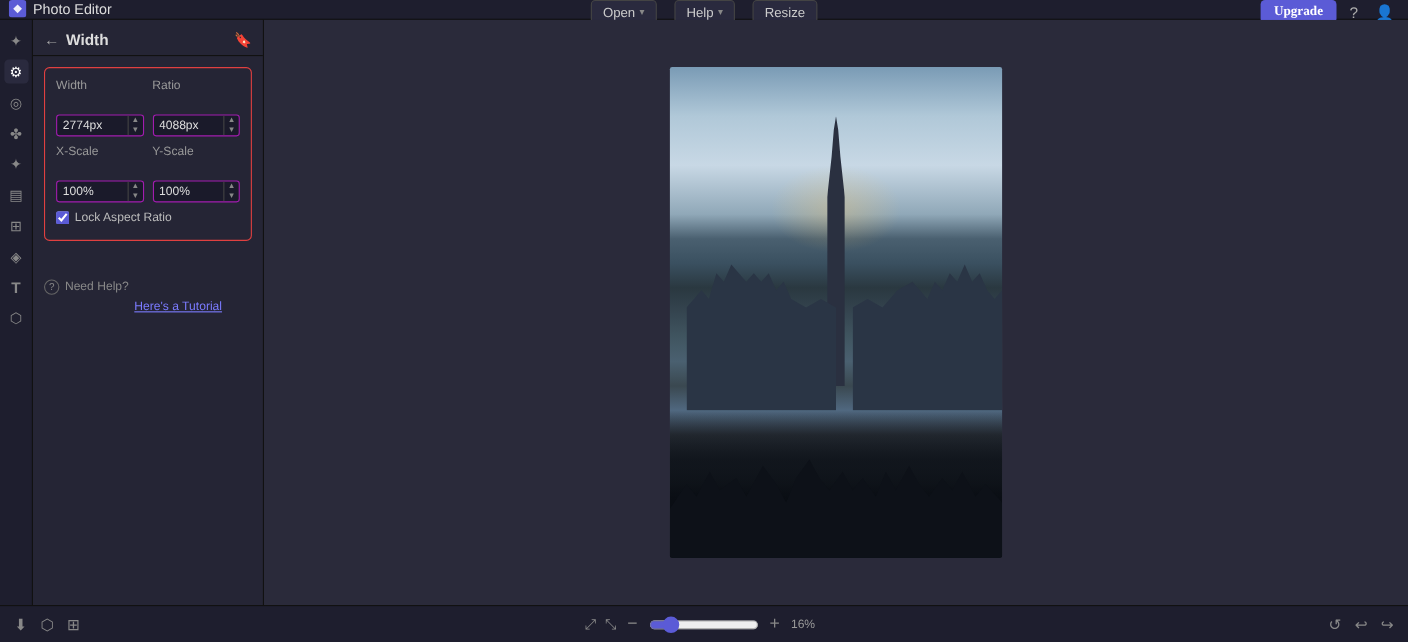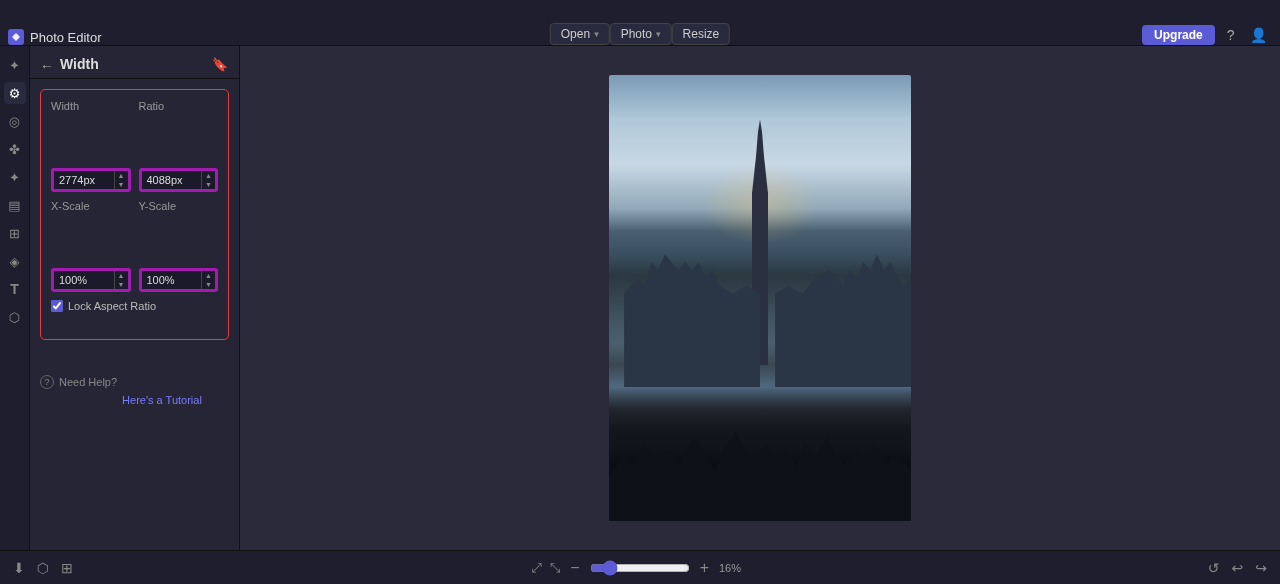--- a/index.html
+++ b/index.html
@@ -10,24 +10,24 @@
       font-size: 12px;
       width: 1280px;
       height: 584px;
       overflow: hidden;
       display: flex;
       flex-direction: column;
     }
 
     
     .topbar {
-      height: 46px;
+      height: 18px;
       background: #1e1e2e;
       display: flex;
-      align-items: flex-end;
+      align-items: flex-start;
       padding: 0 8px;
       border-bottom: 1px solid #111;
       flex-shrink: 0;
     }
     .topbar-logo {
       display: flex;
       align-items: center;
       gap: 6px;
       margin-right: auto;
     }
@@ -36,21 +36,21 @@
       height: 16px;
     }
     .topbar-title {
       color: #ddd;
       font-size: 13px;
       font-weight: 500;
     }
     .topbar-center {
       display: flex;
       align-items: center;
-      gap: 0;
+      gap: 16px;
       position: absolute;
       left: 50%;
       transform: translateX(-50%);
     }
     .topbar-btn {
       background: #2a2a3e;
       border: 1px solid #444;
       color: #ccc;
       padding: 2px 10px;
       border-radius: 4px;
@@ -70,20 +70,21 @@
     }
     .upgrade-btn {
       background: #5b5bd6;
       color: #fff;
       border: none;
       padding: 3px 12px;
       border-radius: 4px;
       cursor: pointer;
       font-size: 12px;
       font-weight: 600;
+      font-family: Liberation Serif, serif;
     }
     .icon-btn {
       background: none;
       border: none;
       color: #aaa;
       cursor: pointer;
       font-size: 14px;
       padding: 2px 4px;
     }
 
@@ -174,24 +175,23 @@
       gap: 20px;
     }
     .form-label {
       color: #999;
       font-size: 11px;
     }
     .input-wrapper {
       display: flex;
       align-items: flex-end;
       background: #1a1a2a;
-      border: 3px solid #a21caf;
+      border: 1px solid #a21caf;
       border-radius: 3px;
       overflow: hidden;
-      margin-top: 36px;
     }
     .input-wrapper input {
       background: transparent;
       border: none;
       color: #ddd;
       font-size: 11px;
       padding: 3px 5px;
       width: 100%;
       outline: none;
     }
@@ -207,21 +207,21 @@
       font-size: 7px;
       cursor: pointer;
       padding: 1px 3px;
       line-height: 1;
     }
 
     .lock-row {
       display: flex;
       align-items: center;
       gap: 5px;
-      margin-bottom: 17px;
+      margin-bottom: 4px;
     }
     .lock-row input[type="checkbox"] {
       accent-color: #5b5bd6;
       width: 12px;
       height: 12px;
       cursor: pointer;
     }
     .lock-label {
       color: #bbb;
       font-size: 11px;
@@ -258,20 +258,21 @@
       display: flex;
       align-items: center;
       gap: 5px;
       padding: 8px 10px;
       color: #888;
       font-size: 11px;
     }
     .help-link {
       color: #7b7bff;
       cursor: pointer;
+      text-decoration: underline;
       margin-top: 36px;
     }
 
     
     .canvas-area {
       flex: 1;
       background: #2a2a3a;
       display: flex;
       align-items: center;
       justify-content: center;
@@ -438,21 +439,21 @@
     </svg>
     <span class="topbar-title">Photo Editor</span>
   </div>
 
   <div class="topbar-center">
     <button class="topbar-btn">
       <span>Open</span>
       <span class="chevron">▾</span>
     </button>
     <button class="topbar-btn">
-      <span>Photo</span>
+      <span>Help</span>
       <span class="chevron">▾</span>
     </button>
     <button class="topbar-btn">
       <span>Resize</span>
     </button>
   </div>
 
   <div class="topbar-right">
     <button class="upgrade-btn">Upgrade</button>
     <button class="icon-btn">?</button>

